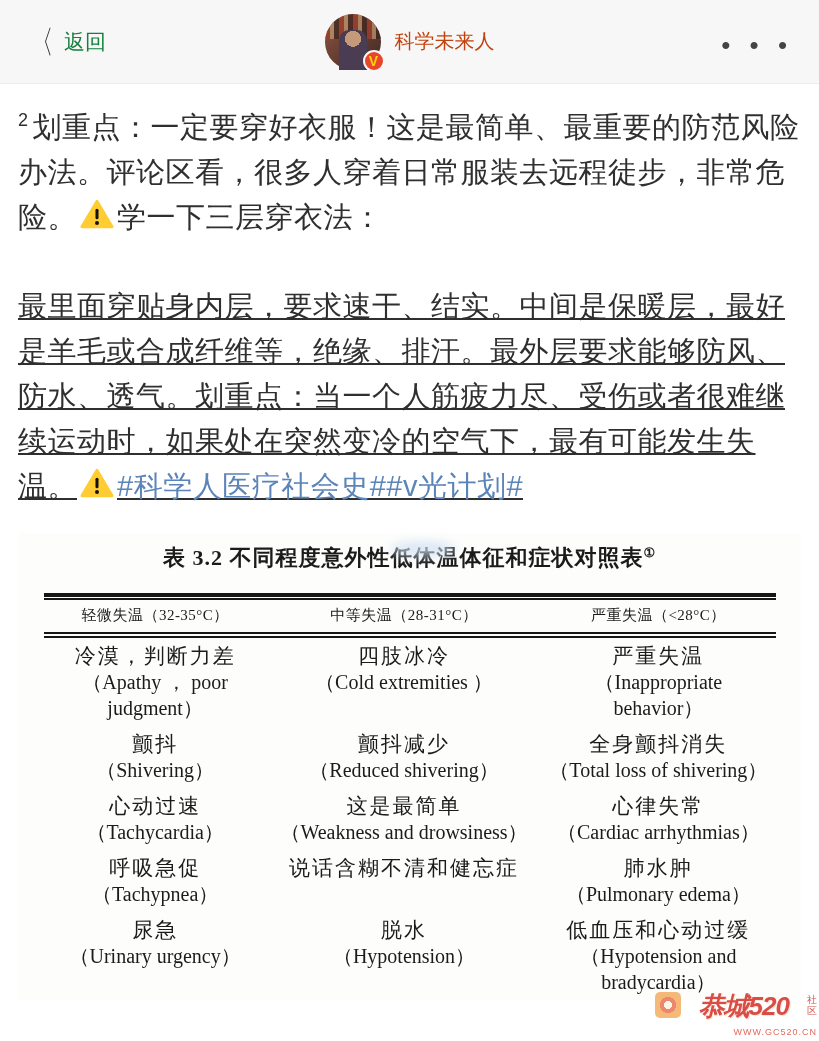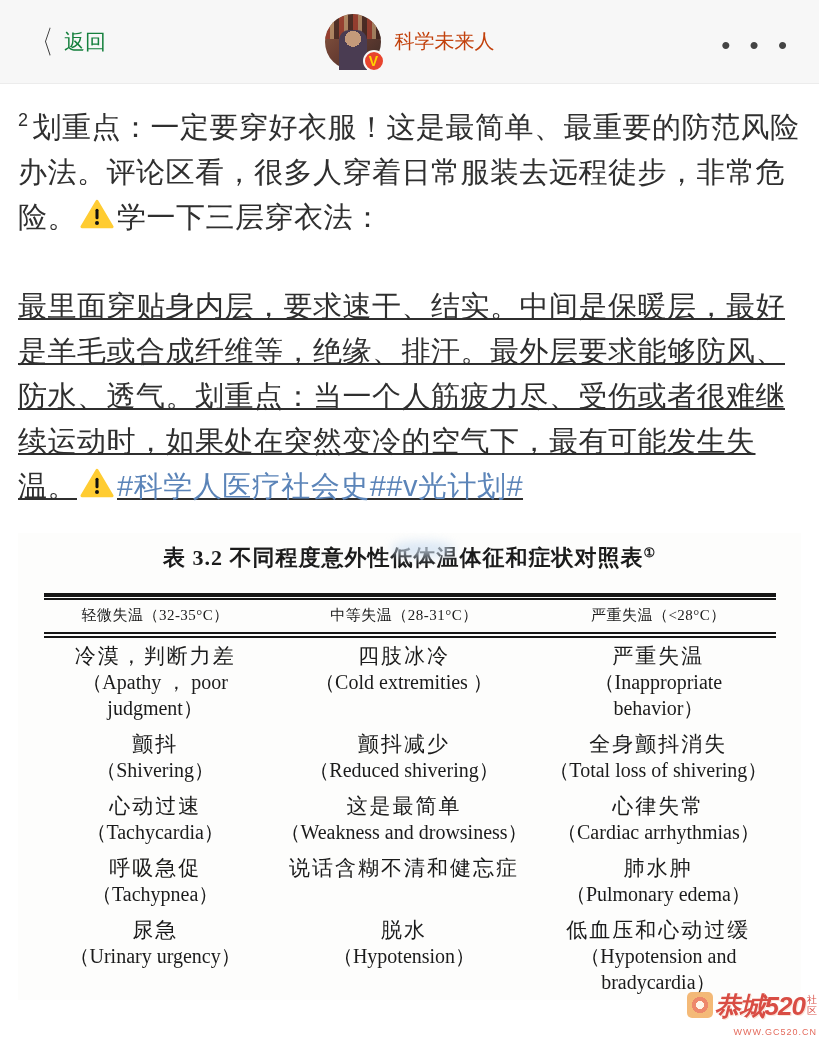--- a/index.html
+++ b/index.html
@@ -59,21 +59,21 @@
   .rule-dbl-mid { height:6px; border-top:2px solid #161616; border-bottom:2px solid #161616; }
   .t-row, .t-head { display:grid; grid-template-columns:30.5% 37.5% 32%; }
   .t-head .th { font-size:15px; text-align:center; padding:6px 2px 7px 2px; letter-spacing:.5px; }
   .td { text-align:center; padding:5px 6px; }
   .td .zh { font-size:21px; letter-spacing:2px; line-height:26px; }
   .td .en { font-size:20px; line-height:26px; }
 
   
   .watermark { position:absolute; right:2px; bottom:4px; z-index:5; opacity:.88;
     font-family:"Liberation Sans","DejaVu Sans",sans-serif; }
-  .wm-main { display:flex; align-items:flex-end; gap:2px; }
+  .wm-main { display:flex; align-items:flex-end; gap:18px; }
   .wm-logo { width:26px; height:26px; border-radius:5px;
     background:radial-gradient(circle at 50% 50%, #fff0e0 0 4px, #e8603a 4px 8px, #f0a24a 8px 13px);
     opacity:.85; }
   .wm-text { font-size:26px; font-weight:bold; color:#d4352b; line-height:.9;
     text-shadow:0 0 2px #ffffff, 1px 1px 0 #f9d9c8; letter-spacing:-1px; font-style:italic; }
   .wm-side { display:flex; flex-direction:column; font-size:10px; color:#d4352b; line-height:1.05;
     padding-bottom:2px; }
   .wm-url { font-size:9px; color:#e05545; text-align:right; letter-spacing:1px; margin-top:9px; }
 </style>
 </head>

